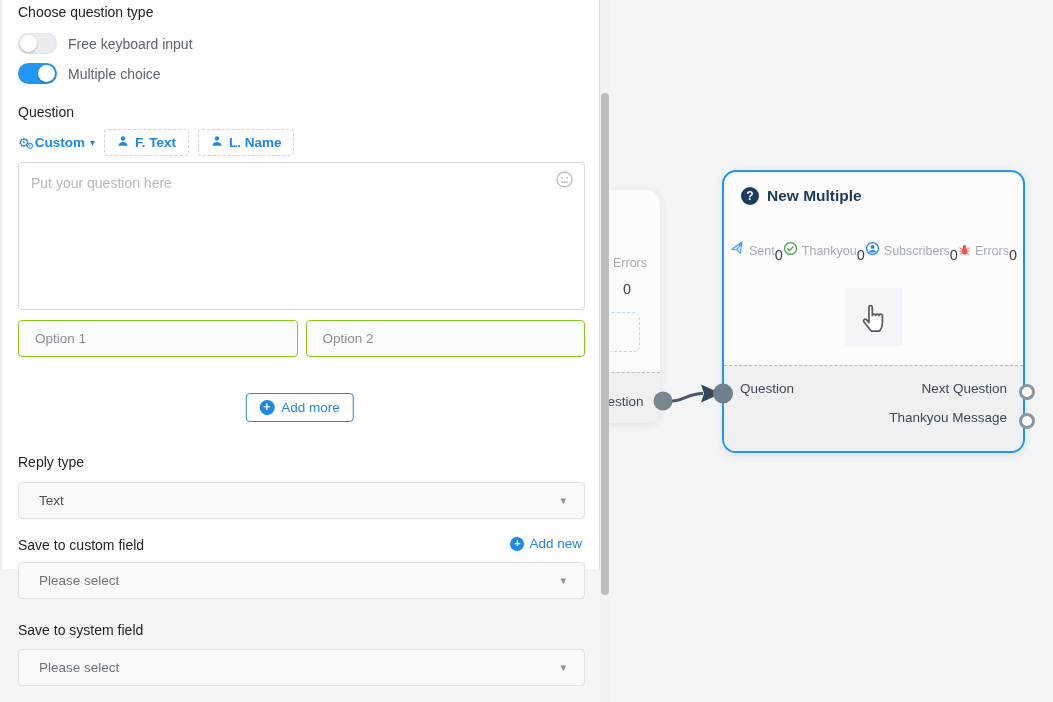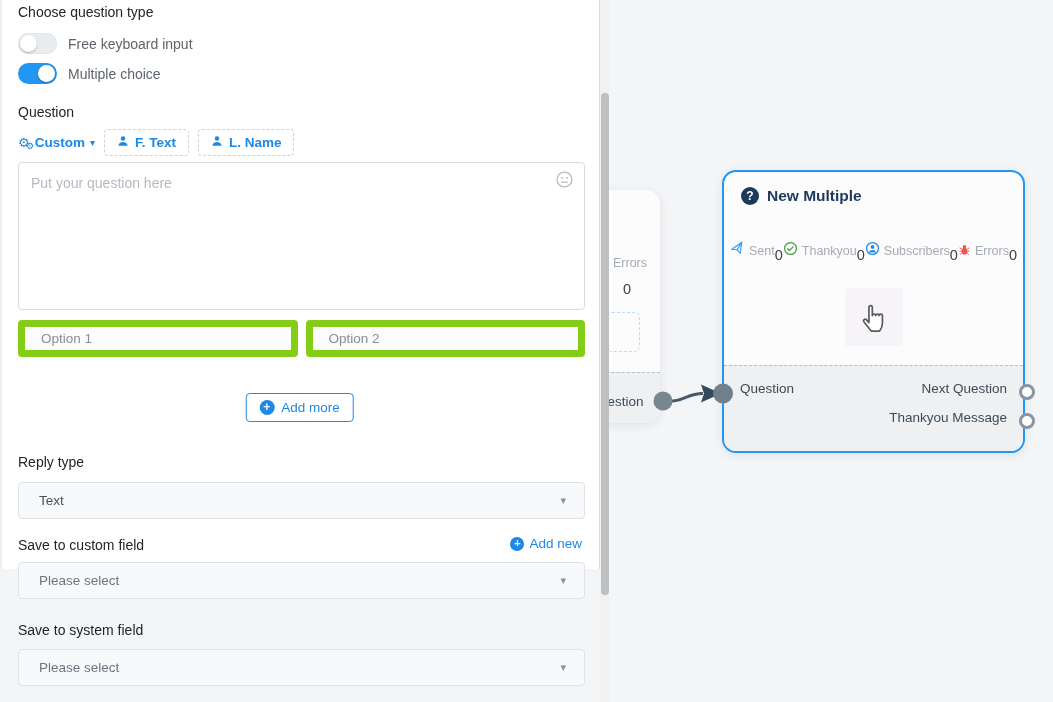--- a/index.html
+++ b/index.html
@@ -65,21 +65,21 @@
   .merge-btn { display:flex; align-items:center; gap:6px; border:1px dashed #c9d4dd; border-radius:4px;
                padding:5px 12px; color:#1e88e5; font-size:13.5px; font-weight:bold; background:#fff; cursor:pointer; }
 
   .question-box { position:absolute; left:16px; top:162px; width:567px; height:148px; border:1px solid #d6dbe0; border-radius:4px; background:#fff; }
   .question-box textarea { width:100%; height:100%; border:none; outline:none; resize:none; background:transparent;
                            font-family:inherit; font-size:14px; color:#495057; padding:12px 36px 12px 12px; }
   .question-box textarea::placeholder { color:#b4bac0; }
   .emoji-btn { position:absolute; right:10px; top:7px; cursor:pointer; }
 
   .options-row { position:absolute; left:16px; top:320px; width:567px; display:flex; gap:8px; }
-  .option-input { flex:1; height:37px; background:#fbfcfd; border:7px solid #84cc16; border-radius:4px;
+  .option-input { flex:1; height:37px; background:#fbfcfd; border:1px solid #84cc16; border-radius:4px;
                   font-family:inherit; font-size:13.5px; color:#495057; padding:0 16px; outline:none; }
   .option-input::placeholder { color:#878f96; }
 
   .add-more { position:absolute; left:50%; transform:translateX(-50%); margin-left:-1px; top:393px; height:29px;
               display:flex; align-items:center; gap:7px; background:#fff; border:1px solid #1e88e5; border-radius:4px;
               color:#1e88e5; font-size:13.5px; padding:0 13px; cursor:pointer; }
   .plus-circle { width:15px; height:15px; border-radius:50%; background:#1e88e5; color:#fff; font-size:12px; font-weight:bold;
                  display:flex; align-items:center; justify-content:center; line-height:1; padding-bottom:1px; }
 
   .select-box { position:absolute; left:16px; width:567px; height:37px; background:#f8f9fa; border:1px solid #dfe3e7;

